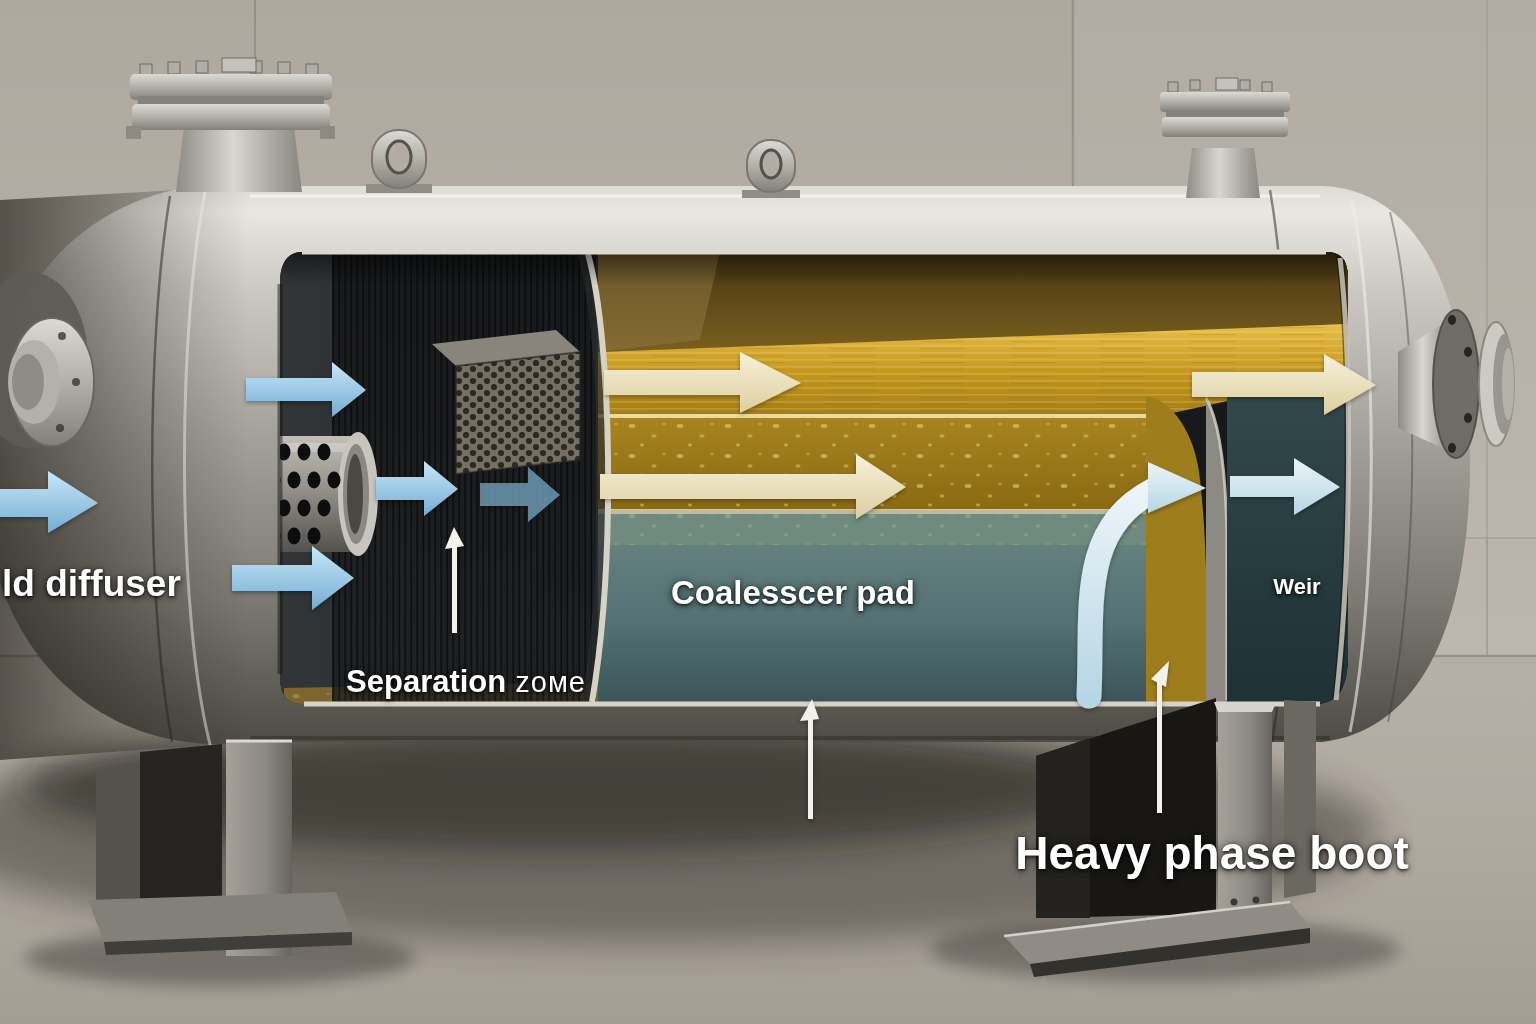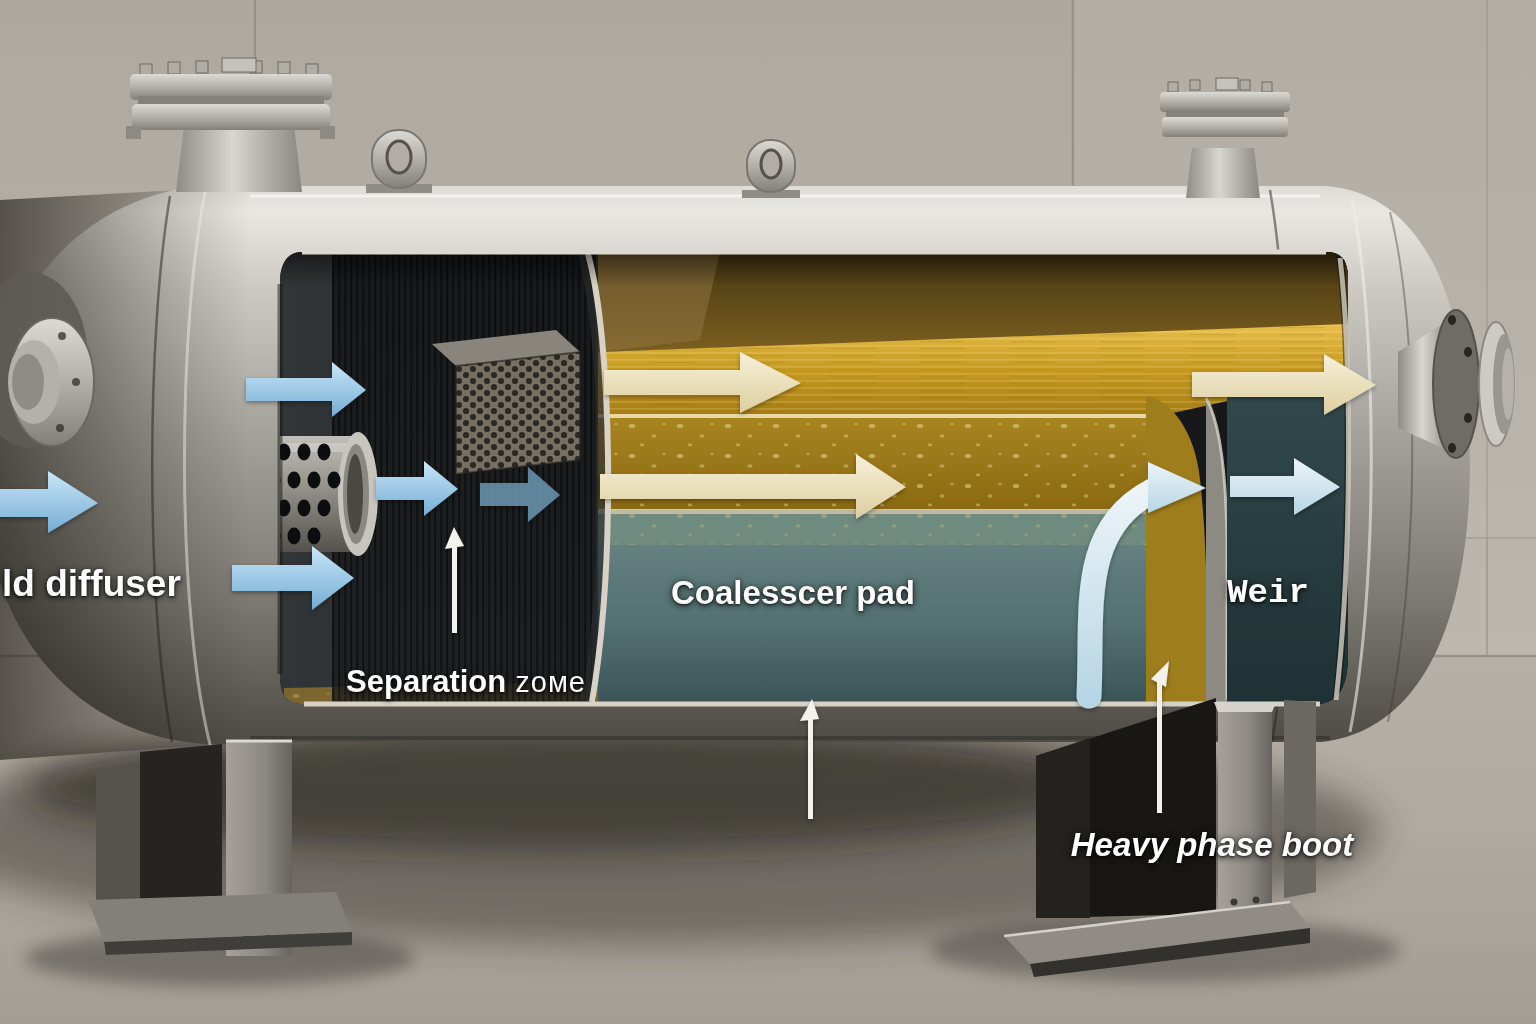--- a/index.html
+++ b/index.html
@@ -6,22 +6,22 @@
   .stage{position:relative;width:1536px;height:1024px;overflow:hidden;
          font-family:"Liberation Sans",sans-serif;}
   .stage svg{position:absolute;left:0;top:0;}
   .lbl{position:absolute;color:#fff;font-weight:bold;white-space:nowrap;
        text-shadow:0 1px 3px rgba(0,0,0,.7),0 0 10px rgba(0,0,0,.4),0 2px 6px rgba(0,0,0,.45);}
   .lbl-inlet{left:2px;top:563px;font-size:37px;}
   .lbl-center{transform:translateX(-50%);margin-top:8px;}
   .lbl-sep{left:466px;top:656px;font-size:31px;}
   .lbl-sep .rest{font-weight:normal;font-size:29px;letter-spacing:1px;margin-left:9px;}
   .lbl-coal{left:793px;top:566px;font-size:33px;}
-  .lbl-weir{left:1268px;top:566px;font-size:34px;font-family:Liberation Mono, monospace;}
-  .lbl-boot{left:1212px;top:818px;font-size:33px;font-style:italic;}
+  .lbl-weir{left:1297px;top:566px;font-size:22px;}
+  .lbl-boot{left:1212px;top:818px;font-size:46px;}
 </style>
 </head>
 <body>
 
 <div class="stage">
 <svg width="1536" height="1024" viewBox="0 0 1536 1024">
 <defs>
   <linearGradient id="gWall" x1="0" y1="0" x2="0" y2="1">
     <stop offset="0" stop-color="#aea89f"></stop>
           <stop offset="0.6" stop-color="#b6b0a8"></stop>

